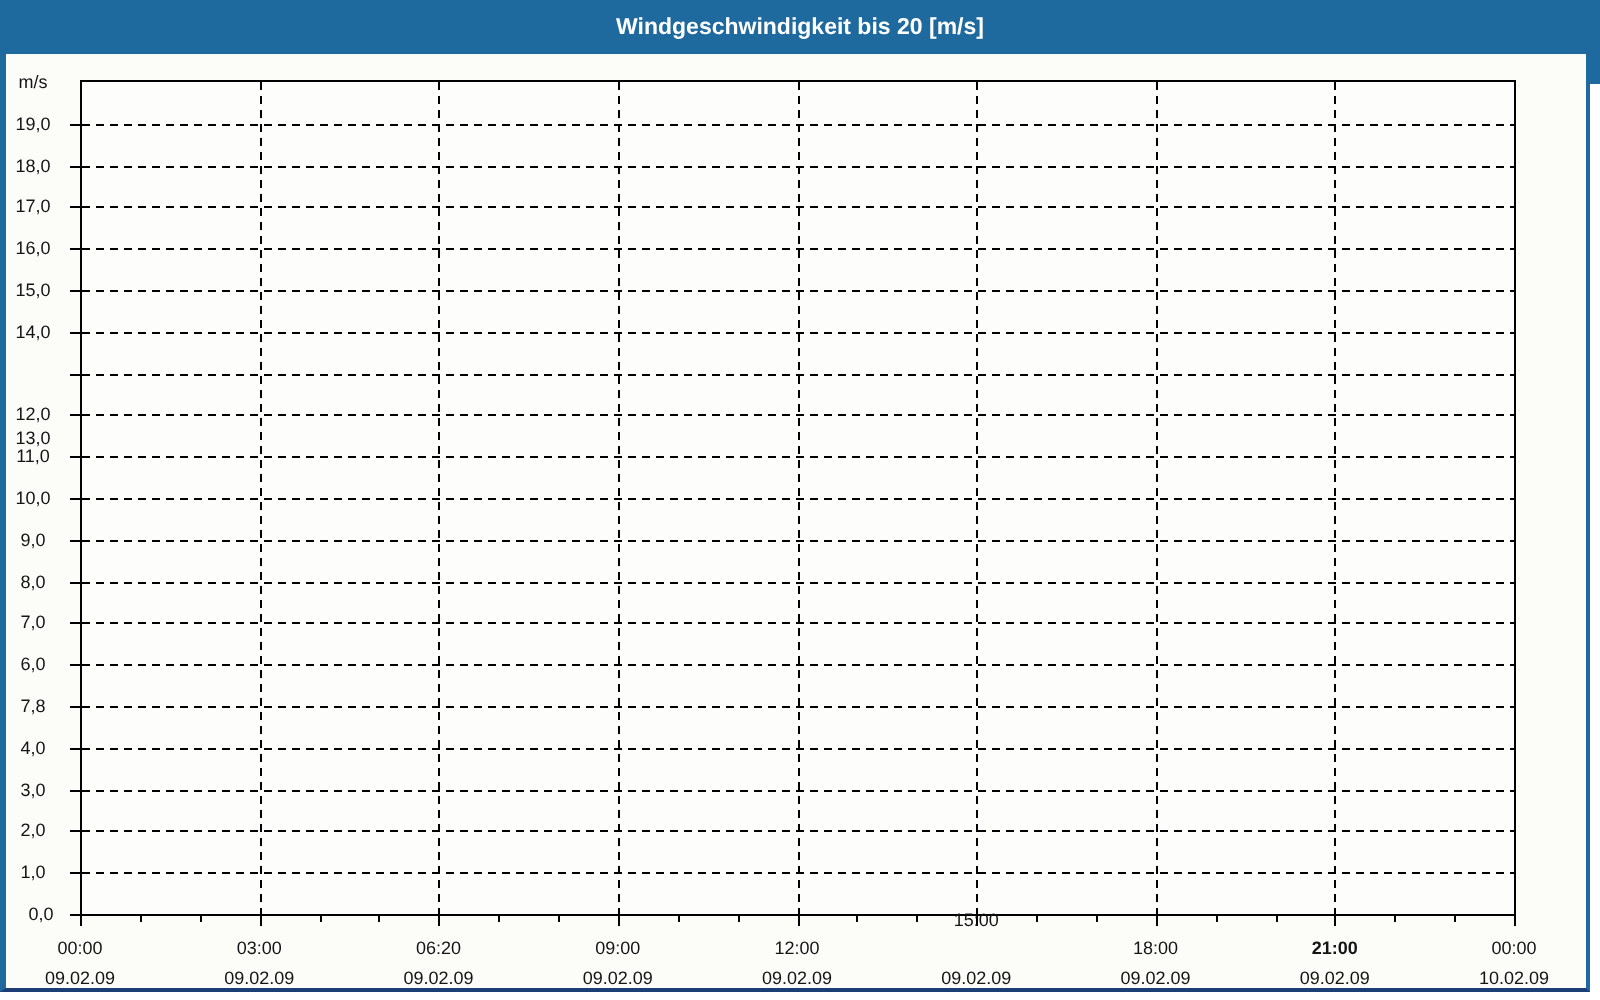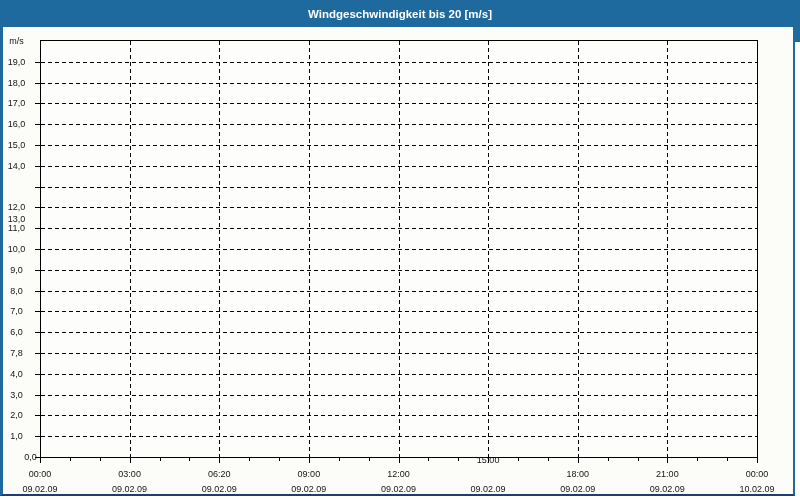--- a/index.html
+++ b/index.html
@@ -78,21 +78,21 @@
     <div class="hgrid" style="left: 41px; width: 716px; top: 82.6px;"></div>
     <div class="hgrid" style="left: 41px; width: 716px; top: 61.8px;"></div>
     <div class="vgrid" style="top: 41px; height: 416px; left: 130px;"></div>
     <div class="vgrid" style="top: 41px; height: 416px; left: 219px;"></div>
     <div class="vgrid" style="top: 41px; height: 416px; left: 309px;"></div>
     <div class="vgrid" style="top: 41px; height: 416px; left: 399px;"></div>
     <div class="vgrid" style="top: 41px; height: 416px; left: 488px;"></div>
     <div class="vgrid" style="top: 41px; height: 416px; left: 578px;"></div>
     <div class="vgrid" style="top: 41px; height: 416px; left: 667px;"></div>
     <div class="ytick" style="left: 35px; width: 5px; top: 457px;"></div>
-    <div class="lab ylab" style="left: 14px; width: 33px; top: 452px;">0,0</div>
+    <div class="lab ylab" style="left: 4px; width: 33px; top: 452px;">0,0</div>
     <div class="ytick" style="left: 35px; width: 5px; top: 436.2px;"></div>
     <div class="lab ylab" style="left: 0px; width: 33px; top: 431.2px;">1,0</div>
     <div class="ytick" style="left: 35px; width: 5px; top: 415.4px;"></div>
     <div class="lab ylab" style="left: 0px; width: 33px; top: 410.4px;">2,0</div>
     <div class="ytick" style="left: 35px; width: 5px; top: 394.6px;"></div>
     <div class="lab ylab" style="left: 0px; width: 33px; top: 389.6px;">3,0</div>
     <div class="ytick" style="left: 35px; width: 5px; top: 373.8px;"></div>
     <div class="lab ylab" style="left: 0px; width: 33px; top: 368.8px;">4,0</div>
     <div class="ytick" style="left: 35px; width: 5px; top: 353px;"></div>
     <div class="lab ylab" style="left: 0px; width: 33px; top: 348px;">7,8</div>
@@ -156,17 +156,17 @@
     <div class="lab xlab" style="left: 189.25px; width: 60px; top: 469px;">06:20</div>
     <div class="lab xlab" style="left: 184.25px; width: 70px; top: 484px;">09.02.09</div>
     <div class="lab xlab" style="left: 278.875px; width: 60px; top: 469px;">09:00</div>
     <div class="lab xlab" style="left: 273.875px; width: 70px; top: 484px;">09.02.09</div>
     <div class="lab xlab" style="left: 368.5px; width: 60px; top: 469px;">12:00</div>
     <div class="lab xlab" style="left: 363.5px; width: 70px; top: 484px;">09.02.09</div>
     <div class="lab xlab" style="left: 458.125px; width: 60px; top: 455px;">15:00</div>
     <div class="lab xlab" style="left: 453.125px; width: 70px; top: 484px;">09.02.09</div>
     <div class="lab xlab" style="left: 547.75px; width: 60px; top: 469px;">18:00</div>
     <div class="lab xlab" style="left: 542.75px; width: 70px; top: 484px;">09.02.09</div>
-    <div class="lab xlab" style="left: 637.375px; width: 60px; top: 469px;">21:00</div>
+    <div class="lab xlab" style="left: 637.375px; width: 60px; top: 469px; font-weight: bold;">21:00</div>
     <div class="lab xlab" style="left: 632.375px; width: 70px; top: 484px;">09.02.09</div>
     <div class="lab xlab" style="left: 727px; width: 60px; top: 469px;">00:00</div>
     <div class="lab xlab" style="left: 722px; width: 70px; top: 484px;">10.02.09</div>
   </div>
 
 </body></html>

